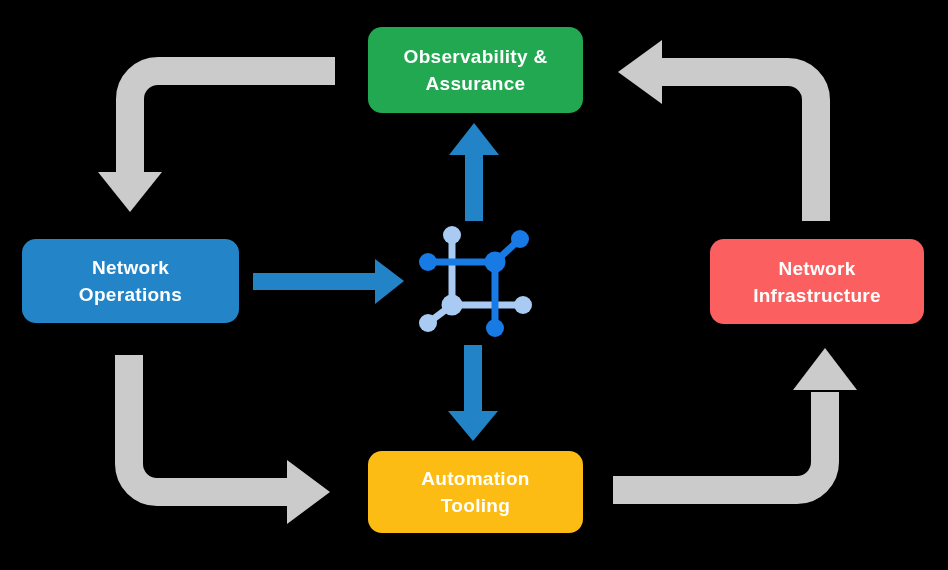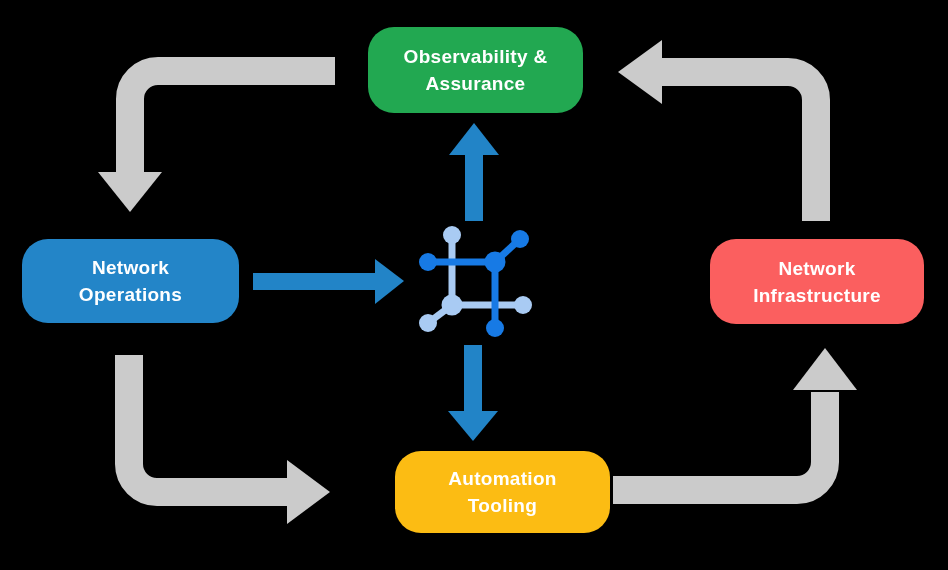--- a/index.html
+++ b/index.html
@@ -6,21 +6,21 @@
   body{
     font-family:"Liberation Sans", sans-serif;
     display:flex;align-items:flex-start;justify-content:flex-start;
   }
   .canvas{
     position:relative;width:948px;height:570px;overflow:hidden;
   }
   .arrow-layer{position:absolute;left:0;top:0;}
   .node-box{
     position:absolute;display:flex;align-items:center;justify-content:center;
-    border-radius:26px;text-align:center;
+    border-radius:14px;text-align:center;
   }
   .node-label{
     color:#fff;font-size:19px;line-height:27px;font-weight:bold;
     letter-spacing:.3px;white-space:pre-line;
   }
   .box-observability{left:368px;top:27px;width:215px;height:86px;}
   .box-operations{left:22px;top:239px;width:217px;height:84px;}
   .box-infrastructure{left:710px;top:239px;width:214px;height:85px;}
   .box-automation{left:368px;top:451px;width:215px;height:82px;}
 </style>
@@ -98,18 +98,18 @@
   <div class="node-box box-operations" style="background-color: rgb(35, 133, 200);">
     <span class="node-label">Network
 Operations</span>
   </div>
 
   <div class="node-box box-infrastructure" style="background-color: rgb(251, 95, 95);">
     <span class="node-label">Network
 Infrastructure</span>
   </div>
 
-  <div class="node-box box-automation" style="background-color: rgb(252, 188, 19); margin-left: 27px;">
+  <div class="node-box box-automation" style="background-color: rgb(252, 188, 19);">
     <span class="node-label">Automation
 Tooling</span>
   </div>
 
 </div>
 
 </body></html>

